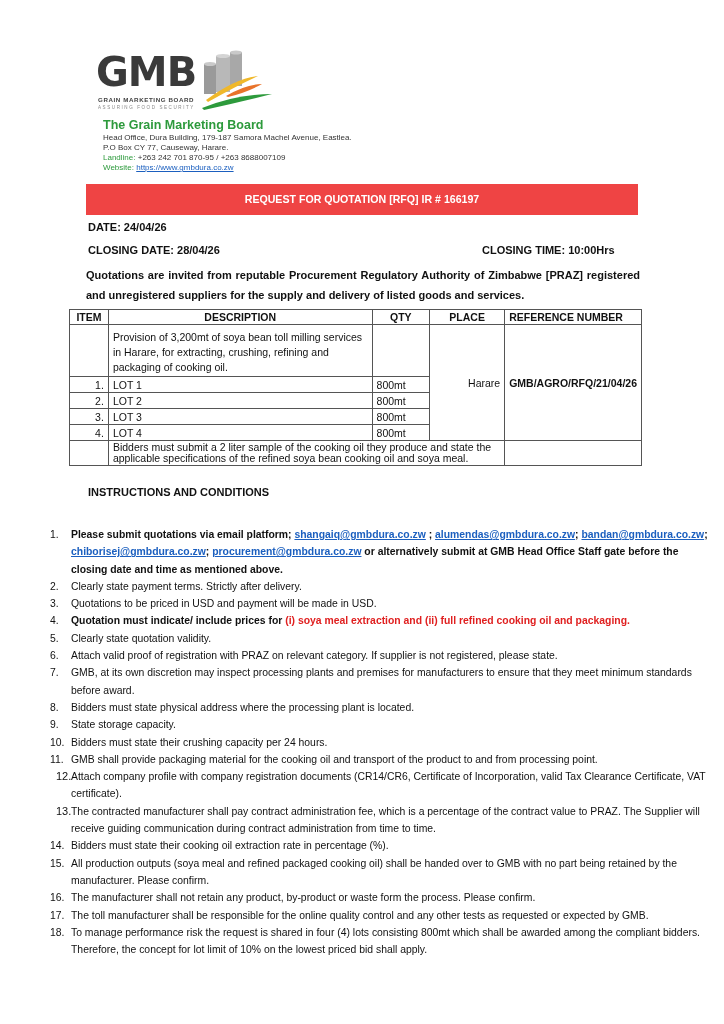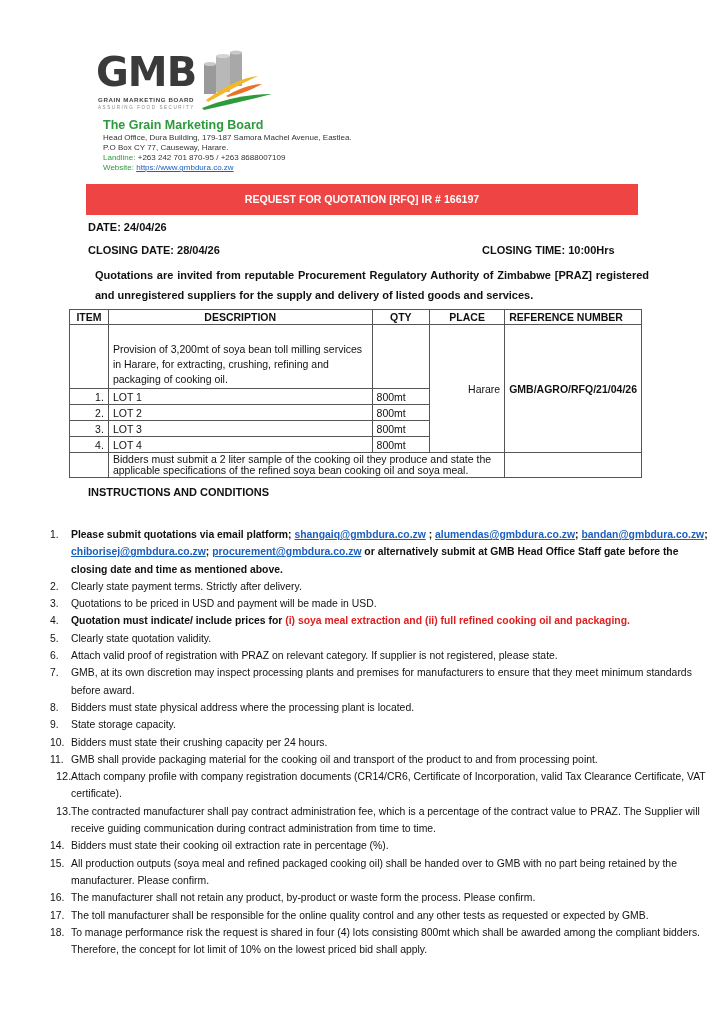--- a/index.html
+++ b/index.html
@@ -17,29 +17,29 @@
     .org { position: absolute; left: 88px; top: 118px; line-height: 10px; font-size: 8px; color: #333; margin-left: 15px; }
     .org-name { font-size: 12.5px; font-weight: bold; color: #2d9a3c; line-height: 14px; margin-bottom: 1px; }
     .org .green { color: #2d9a3c; }
     .org a { color: #1b5fbf; text-decoration: underline; }
 
     
     .banner { position: absolute; left: 86px; top: 184px; width: 552px; height: 31px; background: #ef4444; color: #fff; text-align: center; font-family: "Liberation Sans", sans-serif; font-weight: bold; font-size: 19.5px; line-height: 31px; }
 
     .doc { font-family: "Liberation Sans", sans-serif; font-size: 10.6px; }
     .meta { position: absolute; font-weight: bold; font-size: 11px; }
-    .intro { position: absolute; left: 86px; top: 265px; width: 554px; font-weight: bold; font-size: 11px; line-height: 20px; text-align: justify; text-align-last: left; margin-left: 9px; }
+    .intro { position: absolute; left: 86px; top: 265px; width: 554px; font-weight: bold; font-size: 11px; line-height: 20px; text-align: justify; text-align-last: left; }
 
     
     table.items { position: absolute; left: 69px; top: 309px; width: 573px; border-collapse: collapse; font-size: 10.5px; }
     table.items th, table.items td { border: 1px solid #555; padding: 1px 4px; vertical-align: middle; }
     table.items th { font-weight: bold; font-size: 10.5px; height: 15px; text-align: center; }
     table.items td.num { text-align: right; }
     table.items td.center { text-align: center; padding-left: 38px; }
-    table.items td.desc-long { line-height: 15px; padding-top: 17px; padding-bottom: 1px; }
+    table.items td.desc-long { line-height: 15px; padding-top: 5px; padding-bottom: 1px; }
     table.items td.bold-note { font-weight: normal; line-height: 11px; margin-top: 8px; }
     table.items td.ref { font-weight: bold; text-align: right; }
     table.items tr.lot td { height: 16px; }
 
     
     .instr-title { position: absolute; left: 88px; top: 486px; font-weight: bold; font-size: 11px; }
     ol.conds { position: absolute; left: 38px; top: 526px; width: 672px; list-style: none; font-size: 10.4px; line-height: 17.3px; }
     ol.conds li { position: relative; padding-left: 33px; }
     ol.conds li .n { position: absolute; left: 12px; top: 0; width: 18px; text-align: left; }
     ol.conds li.big .n { font-size: 11px; left: 18px; }

